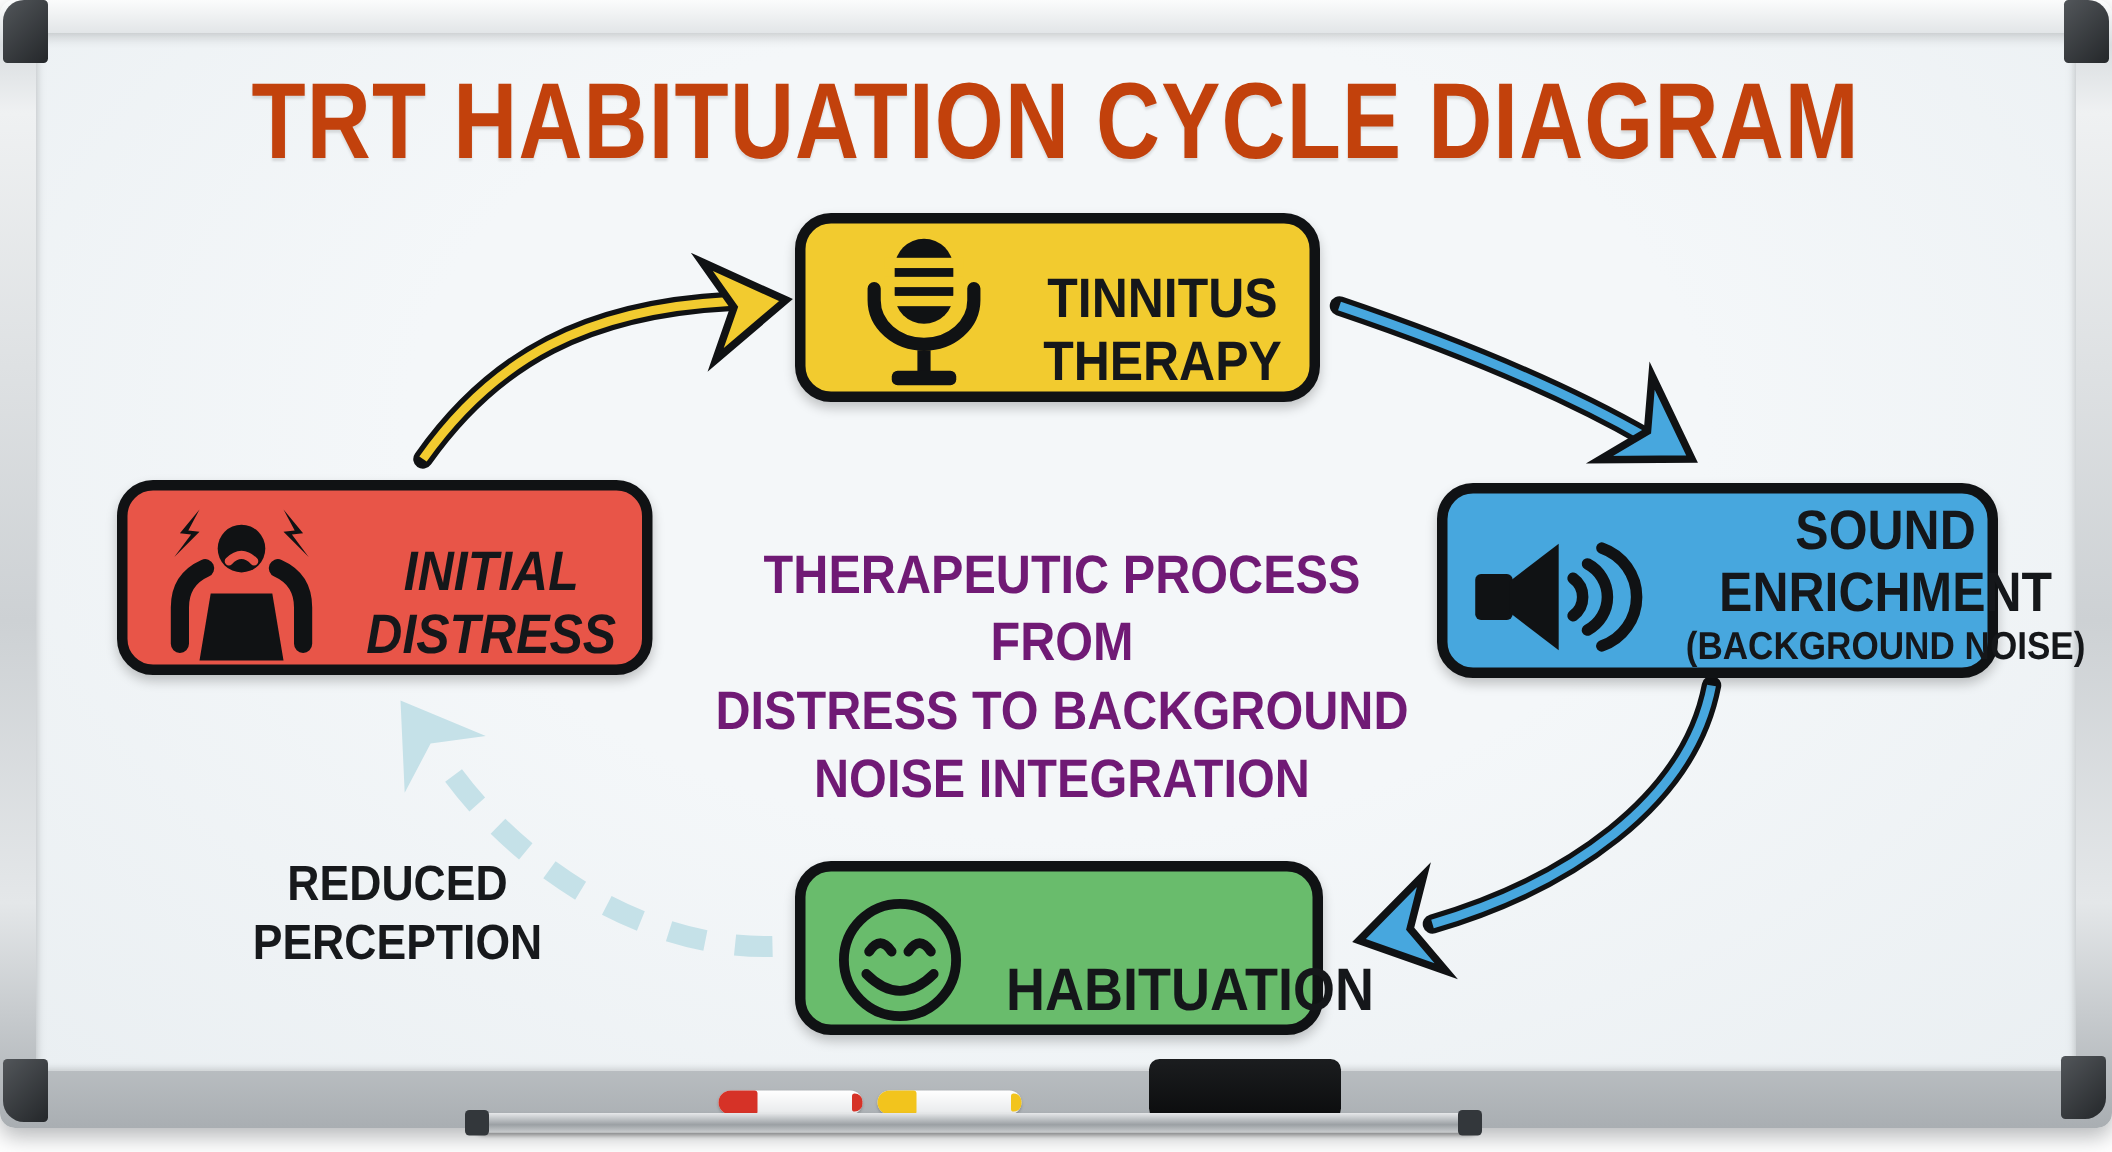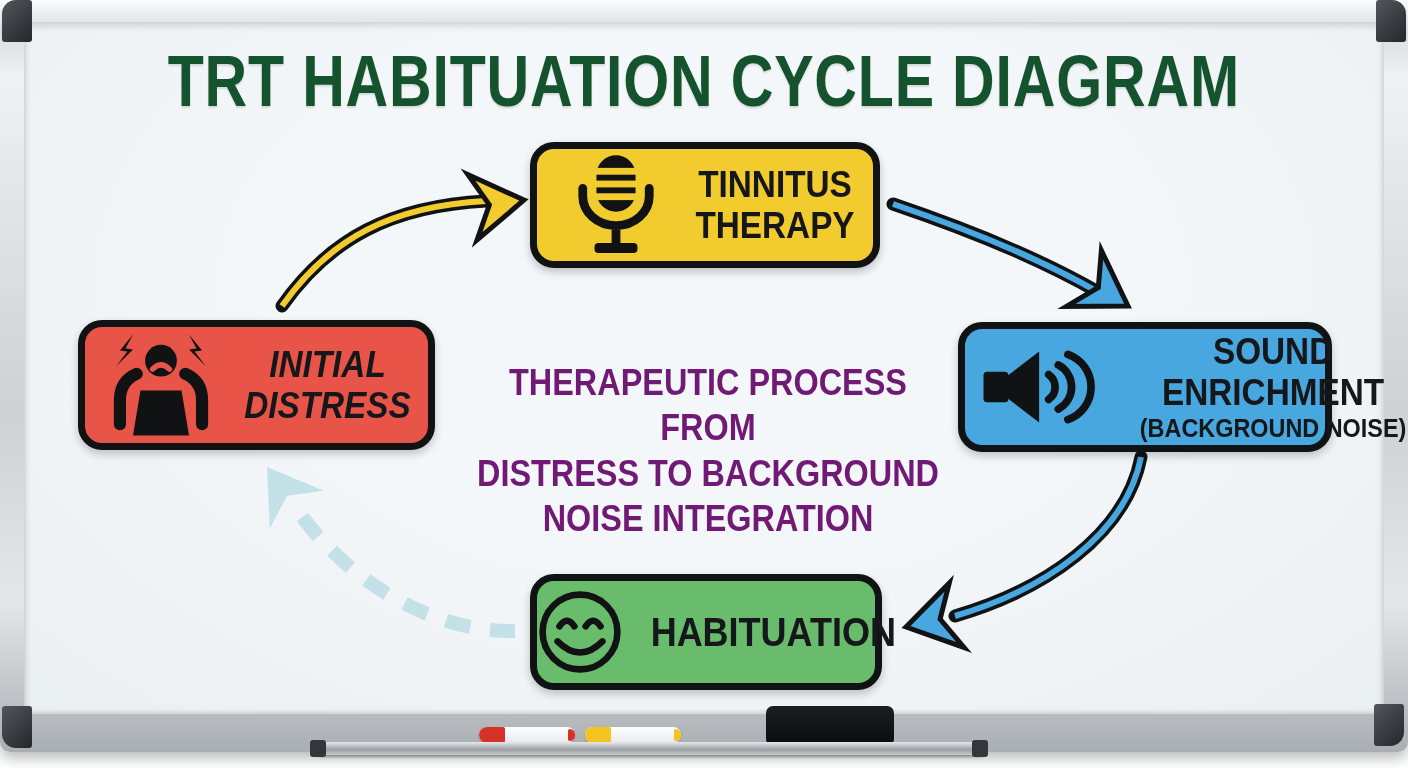--- a/index.html
+++ b/index.html
@@ -23,46 +23,46 @@
     box-shadow:inset 0 3px 8px rgba(0,0,0,.16), inset 0 -2px 5px rgba(0,0,0,.10);
   }
   .cap{position:absolute; width:30px; height:42px; background:linear-gradient(135deg,#52565a,#24272a);}
   .cap.tl{left:2px; top:0; border-radius:14px 3px 3px 3px;}
   .cap.tr{left:1376px; top:0; border-radius:3px 14px 3px 3px;}
   .cap.bl{left:2px; top:706px; border-radius:3px 3px 3px 14px;}
   .cap.br{left:1374px; top:704px; border-radius:3px 3px 14px 3px;}
   
   .title{
     position:absolute; left:0; right:0; top:40px; text-align:center;
-    font-size:72px; font-weight:bold; letter-spacing:1px; color:#14532d;
+    font-size:72px; font-weight:bold; letter-spacing:1px; color:#c2410c;
     text-shadow:0 2px 2px rgba(0,0,0,.12);
   }
   .title>span{display:inline-block; transform:scaleX(.82); transform-origin:center;}
   .center-note{
     position:absolute; left:448px; top:360px; width:520px; text-align:center;
     font-size:36px; font-weight:bold; line-height:1.26; color:#701a75;
   }
   .center-note>div{transform:scaleX(.9); transform-origin:center;}
   .reduced{
     position:absolute; left:130px; top:570px; width:270px; text-align:center;
     font-size:33px; font-weight:bold; line-height:1.18; color:#17191c;
   }
   .reduced>div{transform:scaleX(.9); transform-origin:center;}
   
   .node{
-    position:absolute; display:flex; align-items:center; box-sizing:border-box;
+    position:absolute; display:flex; align-items:flex-end; box-sizing:border-box;
     border:7px solid var(--ink); border-radius:24px;
     box-shadow:0 4px 8px rgba(0,0,0,.22);
   }
   .node .txt{flex:1; text-align:center; font-weight:bold; color:#15171a; line-height:1.12; white-space:nowrap;}
   .node .txt>div{transform:scaleX(.9); transform-origin:center;}
   .node-distress {left:78px;  top:320px; width:357px; height:130px; background:var(--red);  padding-left:20px; gap:10px;font-style:italic;}
   .node-therapy  {left:530px; top:142px; width:350px; height:126px; background:var(--yellow); padding-left:36px; gap:18px;}
-  .node-enrich   {left:958px; top:322px; width:374px; height:130px; background:var(--blue); padding-left:18px; gap:24px;}
-  .node-habit    {left:530px; top:574px; width:352px; height:116px; background:var(--green); gap:14px;}
+  .node-enrich   {left:958px; top:322px; width:374px; height:130px; background:var(--blue); padding-left:18px; gap:8px;}
+  .node-habit    {left:530px; top:574px; width:352px; height:116px; background:var(--green); padding-left:20px; gap:14px;}
   .node .txt .big{font-size:37px;}
   .node-habit .txt .big{font-size:40px;}
   .node-enrich .txt .big{font-size:37px;}
   .node-enrich .txt .sub{font-size:26px;}
   .icon{flex:0 0 auto; display:block;}
   
   .eraser{position:absolute; left:766px; top:706px; width:128px; height:40px; border-radius:7px;
     background:linear-gradient(180deg,#1b1d1f,#0b0c0d);}
   .marker{position:absolute; height:16px; width:96px; border-radius:8px;
     background:linear-gradient(180deg,#ffffff,#e7e9eb); box-shadow:0 1px 2px rgba(0,0,0,.25);}
@@ -120,20 +120,24 @@
   <div class="title">
     <span>TRT HABITUATION CYCLE DIAGRAM</span>
   </div>
 
   <div class="center-note">
     <div>THERAPEUTIC PROCESS FROM</div>
     <div>DISTRESS TO BACKGROUND</div>
     <div>NOISE INTEGRATION</div>
   </div>
 
+  <div class="reduced">
+    <div>REDUCED</div>
+    <div>PERCEPTION</div>
+  </div>
 
   <div class="node node-distress">
     <svg class="icon" width="112" height="106" viewBox="0 0 120 112">
       <path d="M 30 2 L 16 19 l 8 1 L 12 36 L 30 18 l -8 -1 Z" fill="#101214"></path>
       <path d="M 90 2 L 104 19 l -8 1 L 108 36 L 90 18 l 8 -1 Z" fill="#101214"></path>
       <circle cx="60" cy="30" r="17" fill="#101214"></circle>
       <path d="M 51 39 Q 60 30 69 39" stroke="#E85548" stroke-width="6" fill="none" stroke-linecap="round"></path>
       <path d="M 38 62 h 44 l 8 48 h -60 Z" fill="#101214"></path>
       <path d="M 16 98 V 72 Q 16 52 34 44" stroke="#101214" stroke-width="13" fill="none" stroke-linecap="round"></path>
       <path d="M 104 98 V 72 Q 104 52 86 44" stroke="#101214" stroke-width="13" fill="none" stroke-linecap="round"></path>

